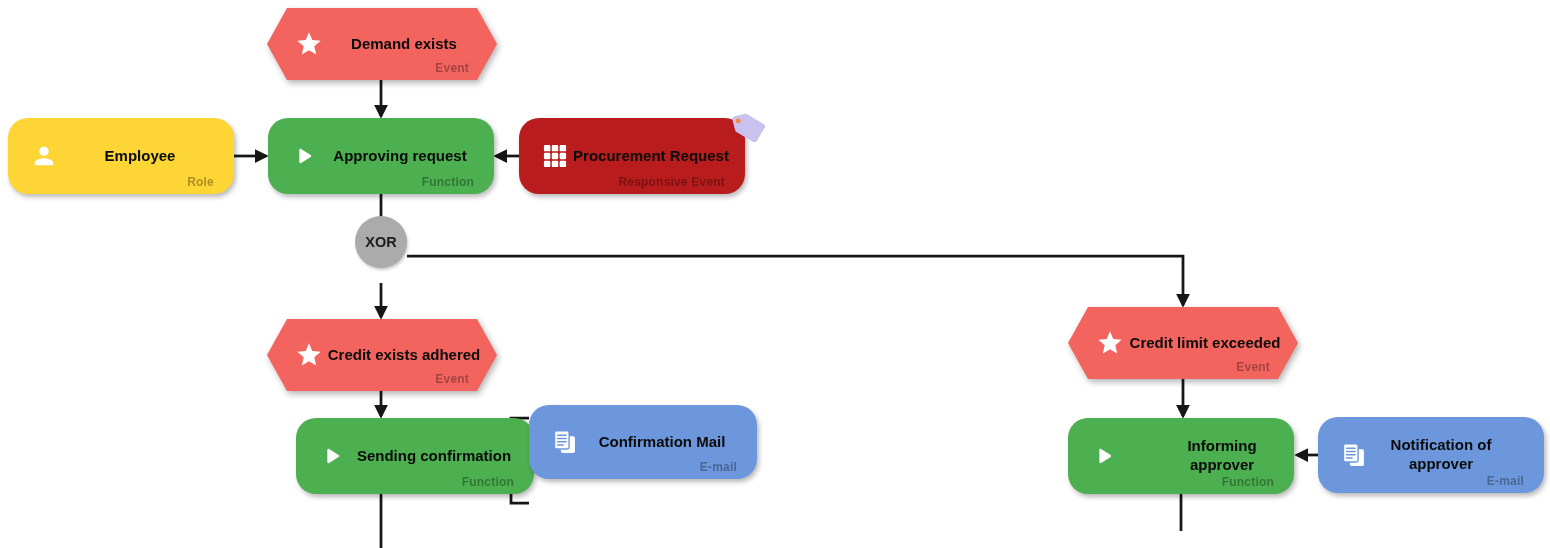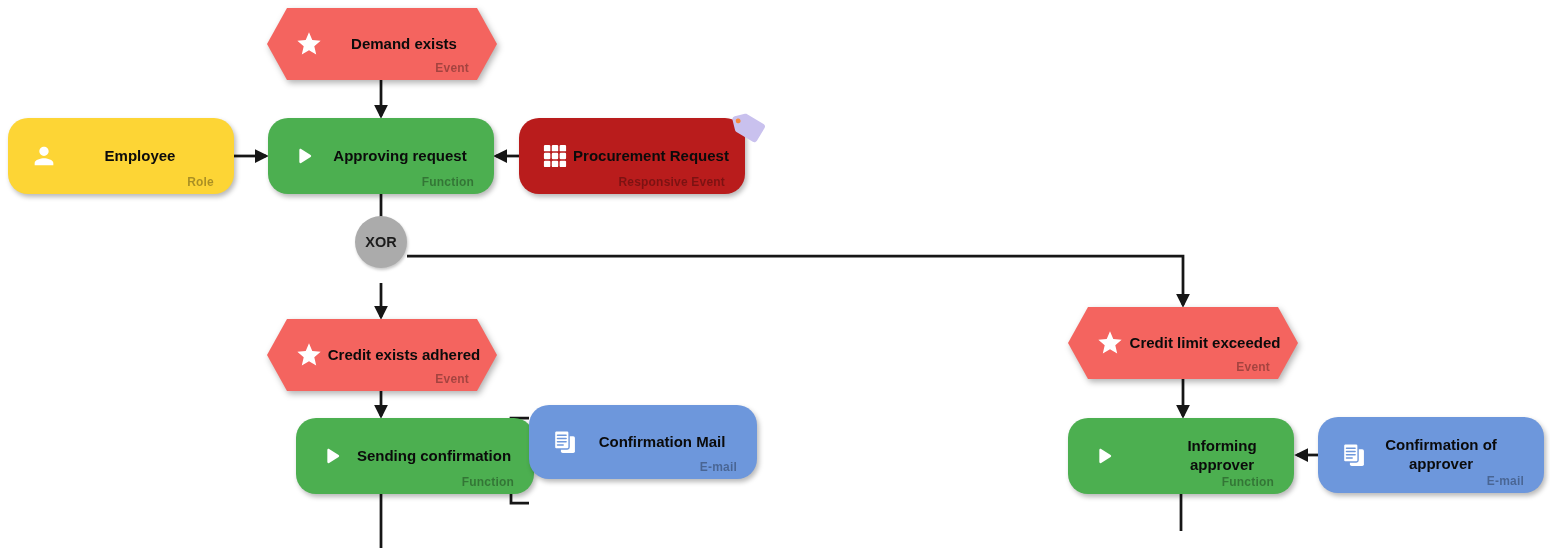--- a/index.html
+++ b/index.html
@@ -189,17 +189,17 @@
   </div>
 
   <div class="node c-email" style="left:1318px;top:417px;width:226px;height:76px;color:#6D97DC;">
     <span class="icon">
       <svg viewBox="0 0 24 24">
         <rect x="8.5" y="7" width="12" height="14.5" rx="1.5" fill="#fff"></rect>
         <rect x="3" y="2.5" width="12.5" height="15.5" rx="1.5" fill="#fff" stroke="currentColor" stroke-width="1.2"></rect>
         <path d="M5.6 6.2h7.3M5.6 9h7.3M5.6 11.8h7.3M5.6 14.6h4.8" stroke="currentColor" stroke-width="1.4" stroke-linecap="round"></path>
       </svg>
     </span>
-    <span class="label narrow">Confirmation of approver</span>
+    <span class="label narrow">Notification of approver</span>
     <span class="type">E-mail</span>
   </div>
 
 </div>
 
 </body></html>

